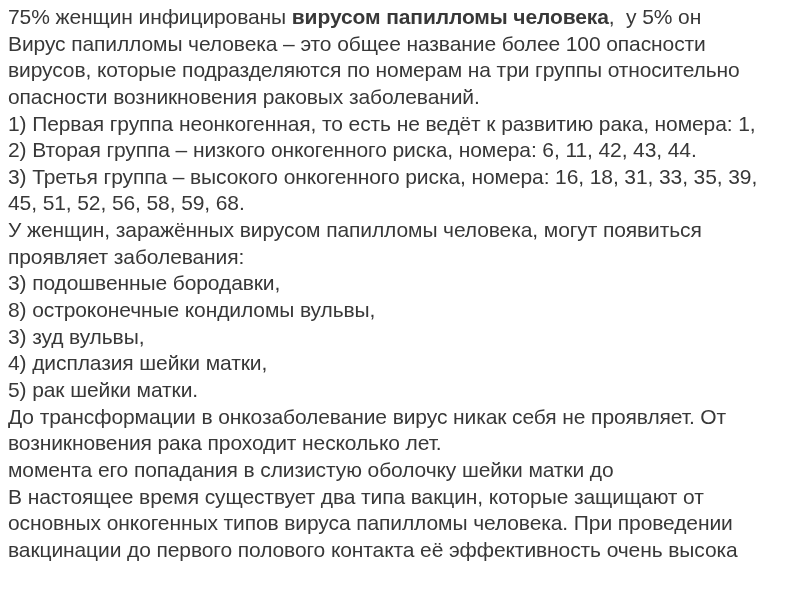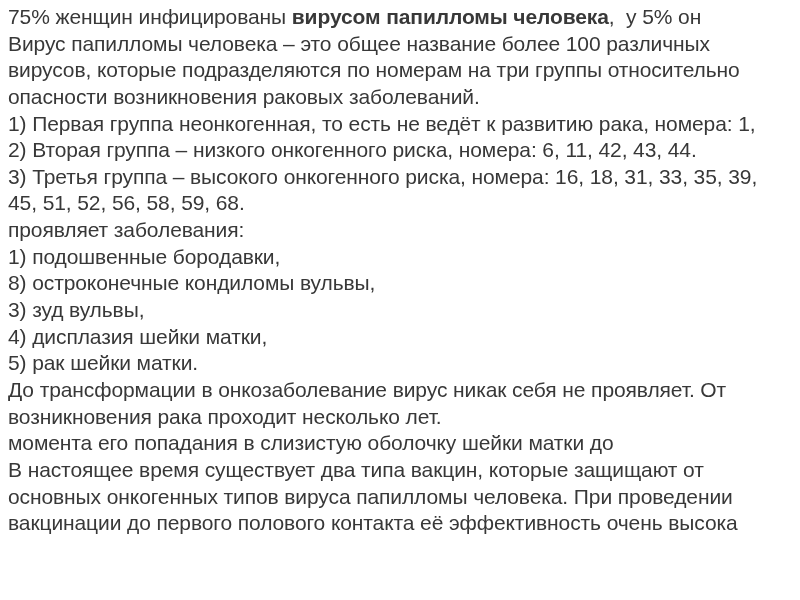--- a/index.html
+++ b/index.html
@@ -26,29 +26,30 @@
     white-space: pre;
     height: 26.65px;
   }
   .b { font-weight: 700; }
 </style>
 </head>
 <body style="background: rgb(255, 255, 255);">
 
 <div class="page" id="doc" style="color: rgb(56, 56, 56);">
   <div class="line"><span>75% женщин инфицированы </span><span class="b">вирусом папилломы человека</span><span>,  у 5% он</span></div>
-  <div class="line">Вирус папилломы человека – это общее название более 100 различных</div>
+  <div class="line">Вирус папилломы человека – это общее название более 100 опасности</div>
   <div class="line">вирусов, которые подразделяются по номерам на три группы относительно</div>
   <div class="line">опасности возникновения раковых заболеваний.</div>
   <div class="line">1) Первая группа неонкогенная, то есть не ведёт к развитию рака, номера: 1,</div>
   <div class="line">2) Вторая группа – низкого онкогенного риска, номера: 6, 11, 42, 43, 44.</div>
   <div class="line">3) Третья группа – высокого онкогенного риска, номера: 16, 18, 31, 33, 35, 39,</div>
   <div class="line">45, 51, 52, 56, 58, 59, 68.</div>
+  <div class="line">У женщин, заражённых вирусом папилломы человека, могут появиться</div>
   <div class="line">проявляет заболевания:</div>
-  <div class="line">1) подошвенные бородавки,</div>
+  <div class="line">3) подошвенные бородавки,</div>
   <div class="line">8) остроконечные кондиломы вульвы,</div>
   <div class="line">3) зуд вульвы,</div>
   <div class="line">4) дисплазия шейки матки,</div>
   <div class="line">5) рак шейки матки.</div>
   <div class="line">До трансформации в онкозаболевание вирус никак себя не проявляет. От</div>
   <div class="line">возникновения рака проходит несколько лет.</div>
   <div class="line">момента его попадания в слизистую оболочку шейки матки до</div>
   <div class="line">В настоящее время существует два типа вакцин, которые защищают от</div>
   <div class="line">основных онкогенных типов вируса папилломы человека. При проведении</div>
   <div class="line">вакцинации до первого полового контакта её эффективность очень высока</div>

